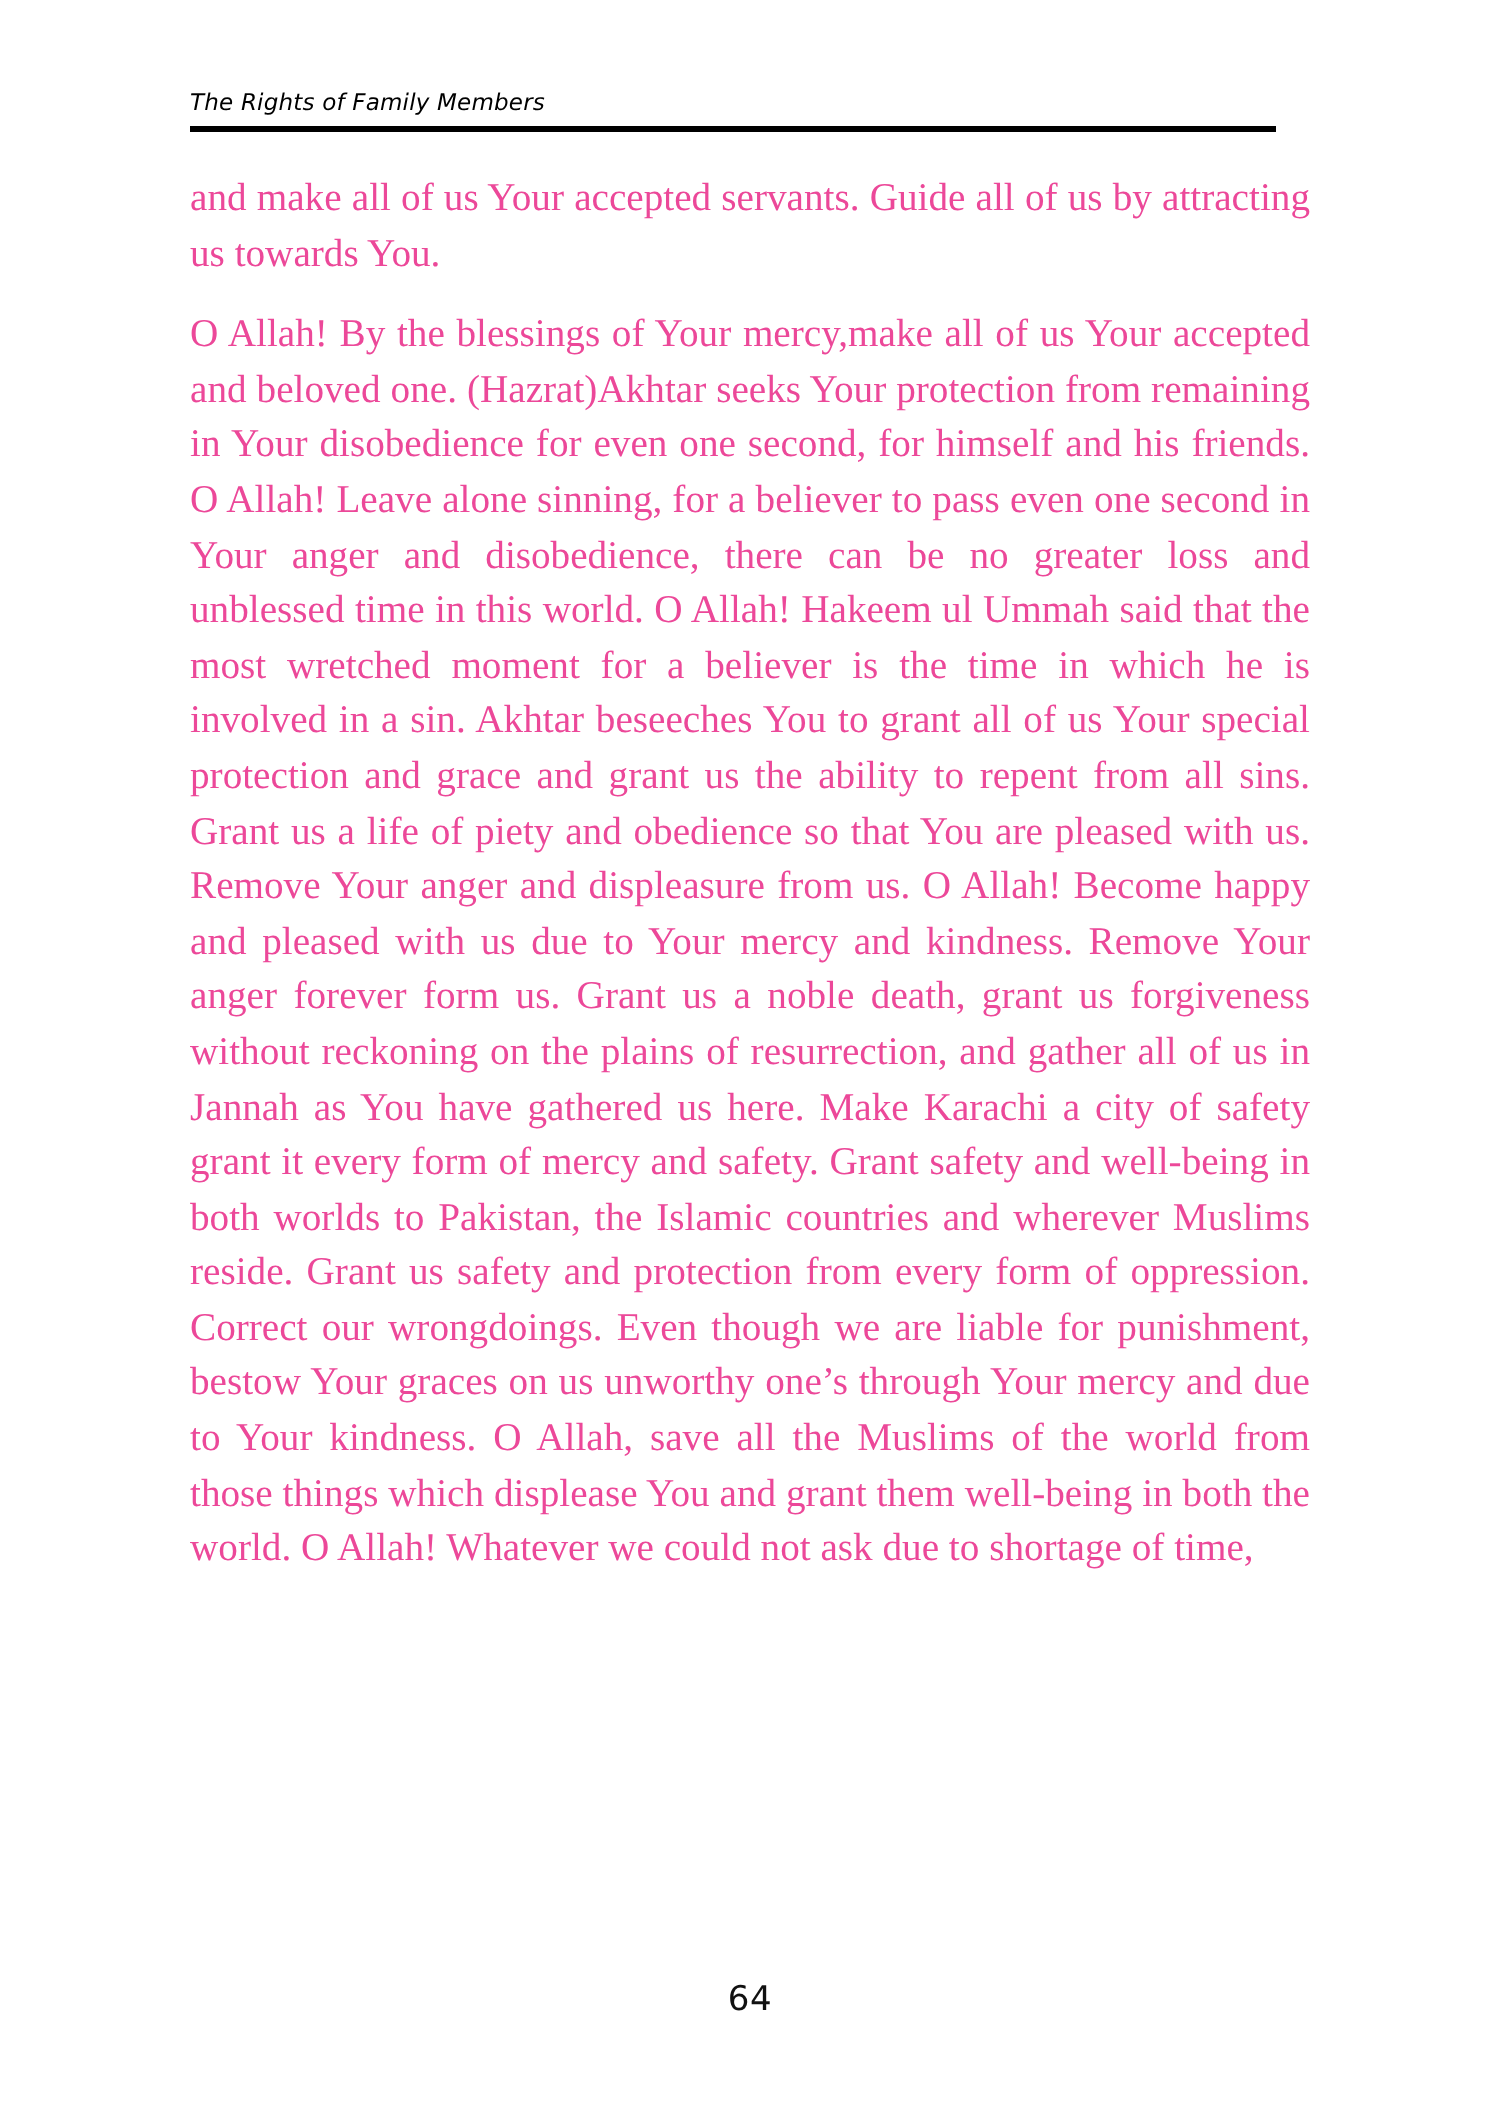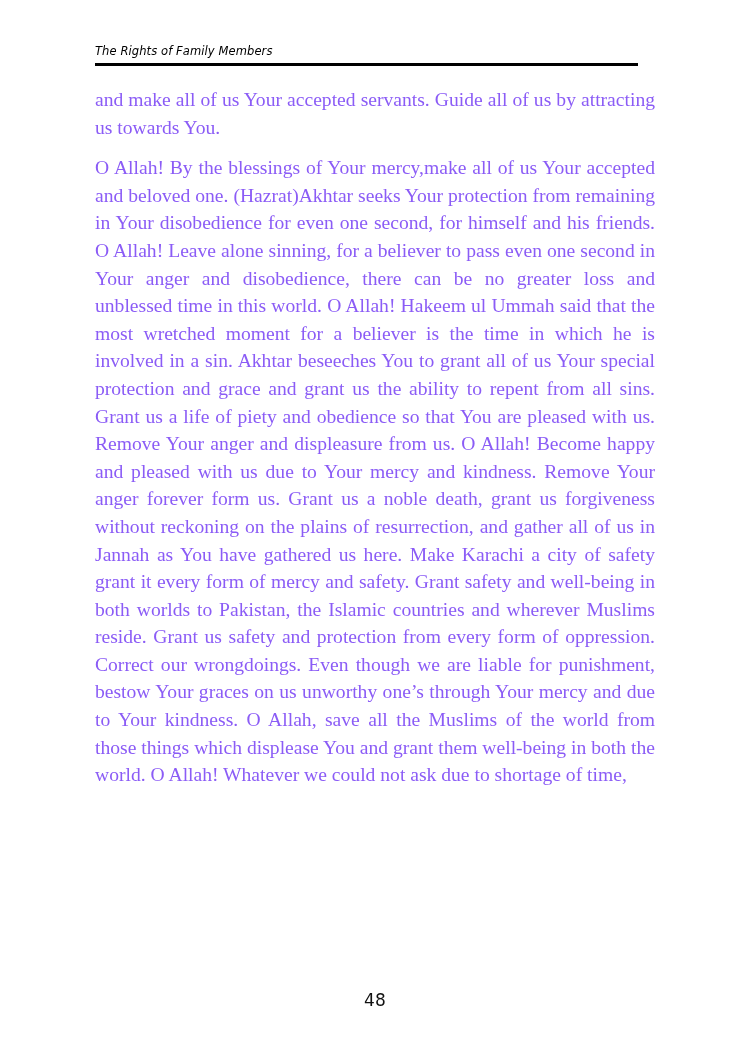--- a/index.html
+++ b/index.html
@@ -49,21 +49,21 @@
     position: absolute;
     left: 95px;
     top: 86px;
     width: 560px;
   }
 
   .para {
     font-family: "Liberation Serif", "DejaVu Serif", serif;
     font-size: 19.6px;
     line-height: 27.6px;
-    color: #8b5cf6;
+    color: #ec4899;
     text-align: justify;
     text-justify: inter-word;
     margin: 0 0 13px 0;
     hyphens: none;
     -webkit-hyphens: none;
   }
 
   .para:last-child {
     margin-bottom: 0;
   }
@@ -90,15 +90,15 @@
   <div class="header-zone">
     <div class="header-title">The Rights of Family Members</div>
     <div class="header-rule"></div>
   </div>
 
   <div class="body-column">
     <p class="para">and make all of us Your accepted servants. Guide all of us by attracting us towards You.</p>
     <p class="para">O Allah! By the blessings of Your mercy,make all of us Your accepted and beloved one. (Hazrat)Akhtar seeks Your protection from remaining in Your disobedience for even one second, for himself and his friends. O Allah! Leave alone sinning, for a believer to pass even one second in Your anger and disobedience, there can be no greater loss and unblessed time in this world. O Allah! Hakeem ul Ummah said that the most wretched moment for a believer is the time in which he is involved in a sin. Akhtar beseeches You to grant all of us Your special protection and grace and grant us the ability to repent from all sins. Grant us a life of piety and obedience so that You are pleased with us. Remove Your anger and displeasure from us. O Allah! Become happy and pleased with us due to Your mercy and kindness. Remove Your anger forever form us. Grant us a noble death, grant us forgiveness without reckoning on the plains of resurrection, and gather all of us in Jannah as You have gathered us here. Make Karachi a city of safety grant it every form of mercy and safety. Grant safety and well-being in both worlds to Pakistan, the Islamic countries and wherever Muslims reside. Grant us safety and protection from every form of oppression. Correct our wrongdoings. Even though we are liable for punishment, bestow Your graces on us unworthy one’s through Your mercy and due to Your kindness. O Allah, save all the Muslims of the world from those things which displease You and grant them well-being in both the world. O Allah! Whatever we could not ask due to shortage of time,</p>
   </div>
 
-  <div class="folio">48</div>
+  <div class="folio">64</div>
 
 </div>
 
 </body></html>

